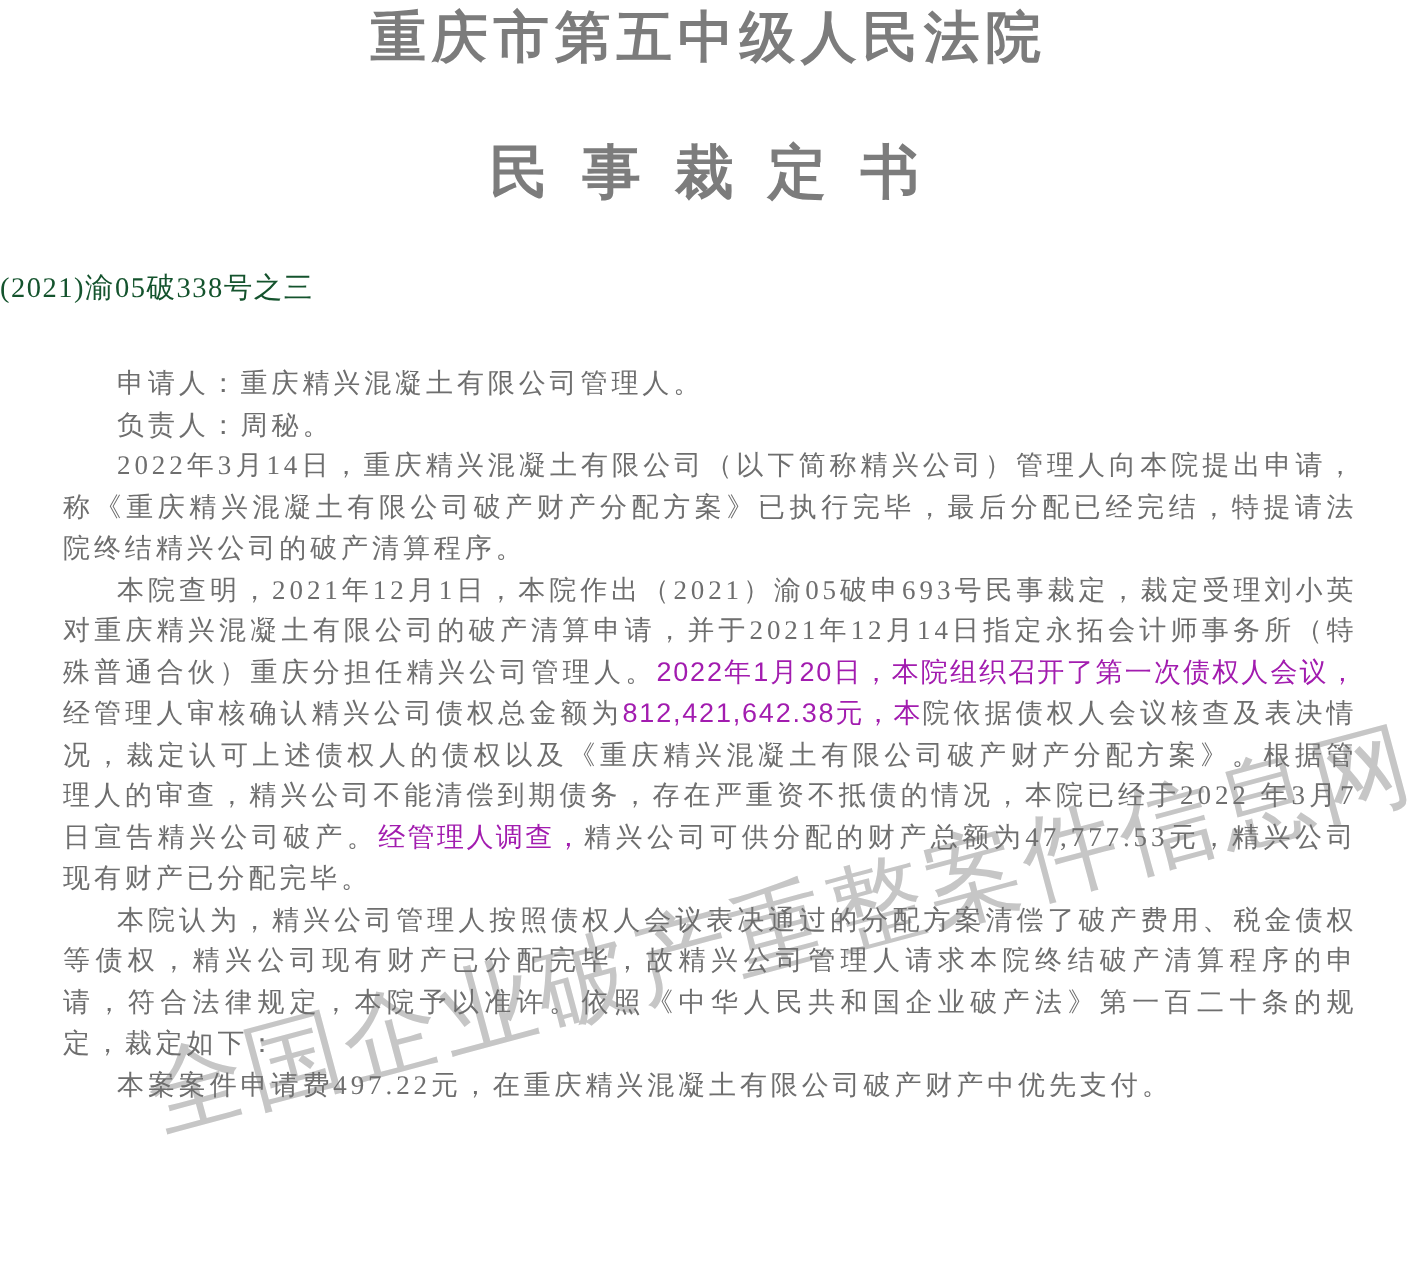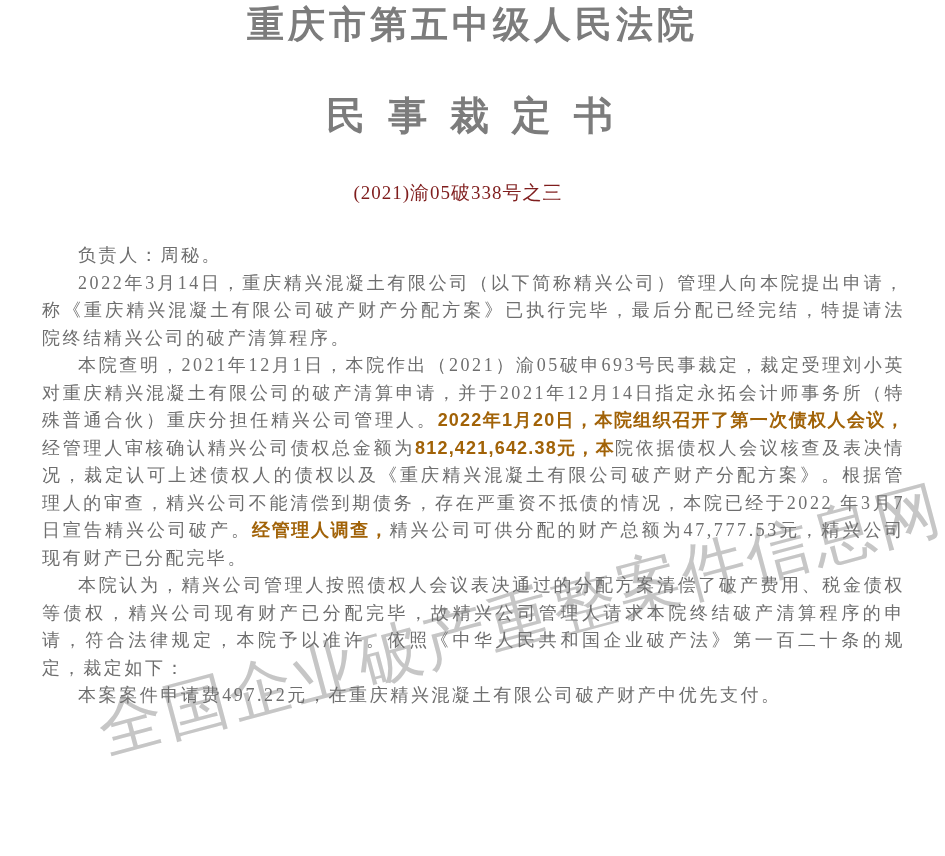--- a/index.html
+++ b/index.html
@@ -33,44 +33,44 @@
     font-weight: 600;
     font-size: 39px;
     line-height: 44px;
     letter-spacing: 6px;
     color: #7c7c7c;
     position: relative; z-index: 2;
   }
   .case-number {
     margin-top: 42px;
     padding-right: 29px;
-    text-align: center;
+    text-align: left;
     font-size: 19px;
     line-height: 26px;
     letter-spacing: 1px;
-    color: #7f1d1d;
+    color: #14532d;
     position: relative; z-index: 2;
   }
   .doc-body {
     margin: 36px 40px 0 42px;
     font-size: 18px;
     line-height: 27.5px;
     letter-spacing: 2.6px;
     text-align: justify;
     color: #6e6e6e;
     position: relative; z-index: 2;
   }
   .para {
     margin: 0;
     text-indent: 2em;
   }
   .emph {
     font-family: "Liberation Sans", "DejaVu Sans", sans-serif;
-    font-weight: 700;
-    color: #a16207;
+    font-weight: 400;
+    color: #a21caf;
     letter-spacing: 1.2px;
   }
   .watermark {
     position: absolute;
     left: 100px; top: 693px;
     transform: rotate(-15deg);
     transform-origin: left center;
     font-size: 64px;
     line-height: 72px;
     letter-spacing: 3px;
@@ -89,20 +89,21 @@
   <div class="watermark">全国企业破产重整案件信息网</div>
 
   <h1 class="court-name">重庆市第五中级人民法院</h1>
 
   <h2 class="doc-title">民 事 裁 定 书</h2>
 
   <div class="case-number">(2021)渝05破338号之三</div>
 
   <div class="doc-body">
 
+    <p class="para">申请人：重庆精兴混凝土有限公司管理人。</p>
 
     <p class="para">负责人：周秘。</p>
 
     <p class="para">2022年3月14日，重庆精兴混凝土有限公司（以下简称精兴公司）管理人向本院提出申请，称《重庆精兴混凝土有限公司破产财产分配方案》已执行完毕，最后分配已经完结，特提请法院终结精兴公司的破产清算程序。</p>
 
     <p class="para"><span>本院查明，2021年12月1日，本院作出（2021）渝05破申693号民事裁定，裁定受理刘小英对重庆精兴混凝土有限公司的破产清算申请，并于2021年12月14日指定永拓会计师事务所（特殊普通合伙）重庆分担任精兴公司管理人。</span><span class="emph">2022年1月20日，本院组织召开了第一次债权人会议，</span><span>经管理人审核确认精兴公司债权总金额为</span><span class="emph">812,421,642.38元，本</span><span>院依据债权人会议核查及表决情况，裁定认可上述债权人的债权以及《重庆精兴混凝土有限公司破产财产分配方案》。根据管理人的审查，精兴公司不能清偿到期债务，存在严重资不抵债的情况，本院已经于2022 年3月7日宣告精兴公司破产。</span><span class="emph">经管理人调查，</span><span>精兴公司可供分配的财产总额为47,777.53元，精兴公司现有财产已分配完毕。</span></p>
 
     <p class="para">本院认为，精兴公司管理人按照债权人会议表决通过的分配方案清偿了破产费用、税金债权等债权，精兴公司现有财产已分配完毕，故精兴公司管理人请求本院终结破产清算程序的申请，符合法律规定，本院予以准许。依照《中华人民共和国企业破产法》第一百二十条的规定，裁定如下：</p>
 
 

